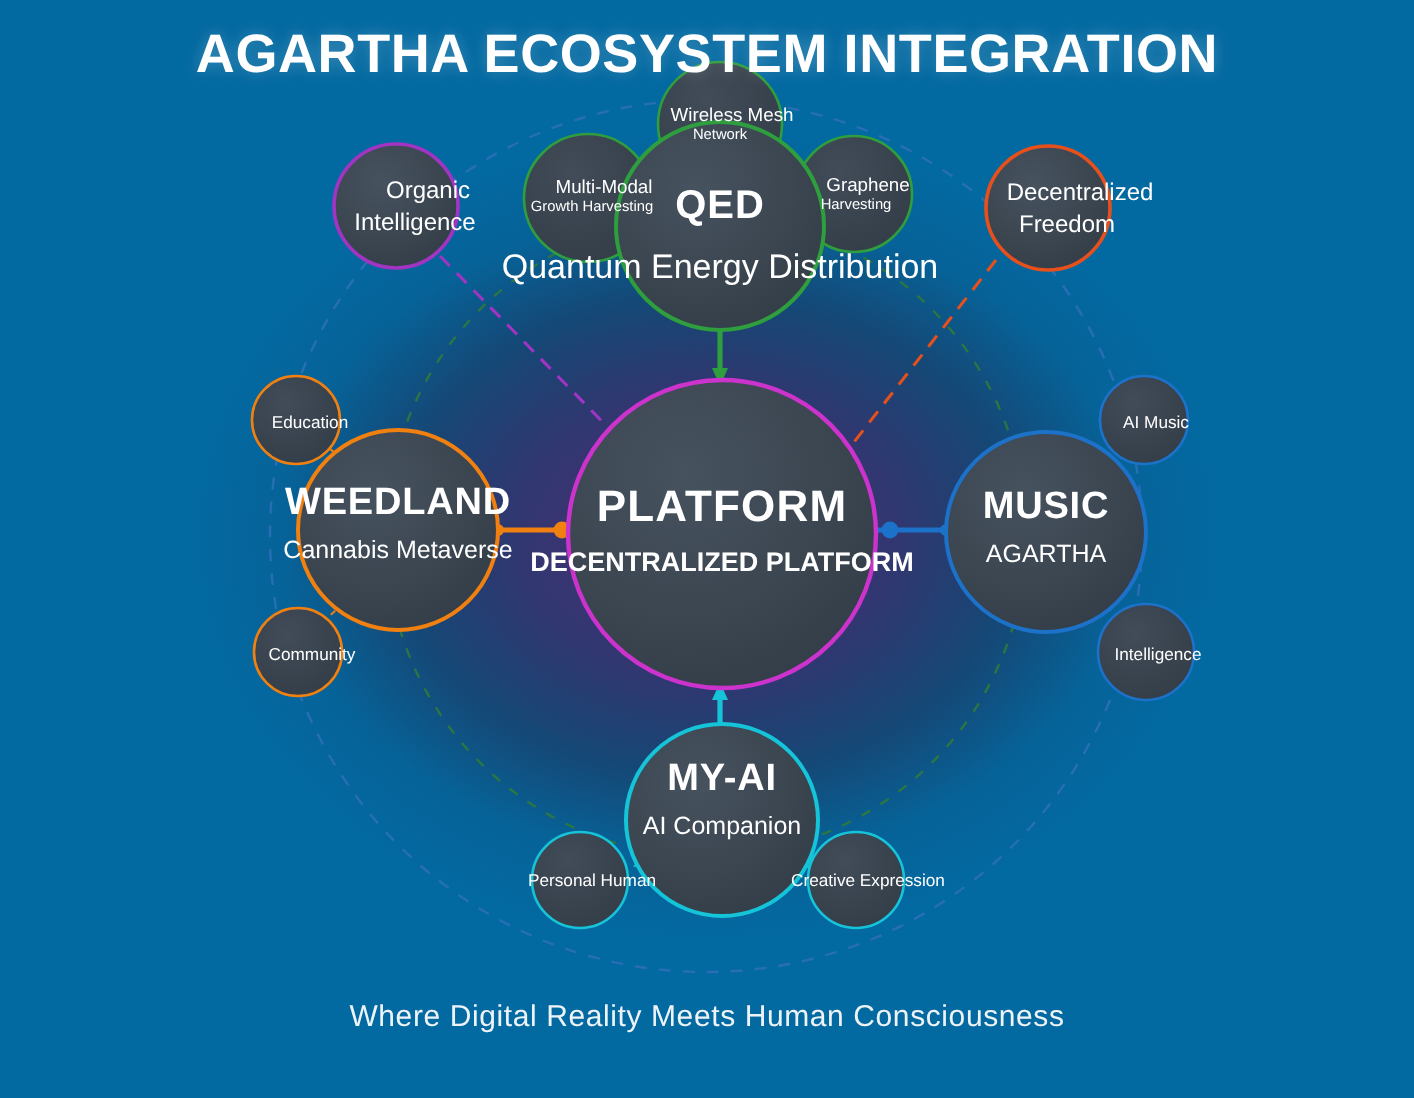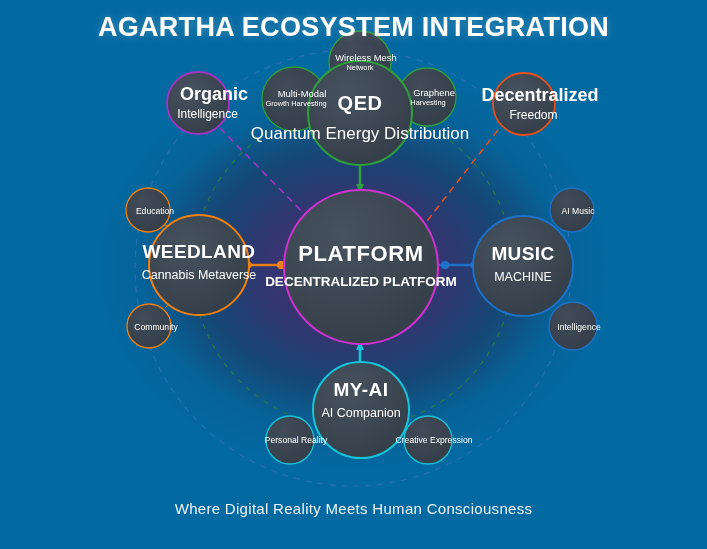--- a/index.html
+++ b/index.html
@@ -71,21 +71,21 @@
 
   .hub .n-title { font-size: 19px; letter-spacing: 0.4px; }
   .hub .n-sub   { font-size: 12.5px; margin-top: 5px; }
 
   .center .n-title { font-size: 22px; letter-spacing: 0.6px; }
   .center .n-sub   { font-size: 13.5px; margin-top: 7px; font-weight: bold; }
 
   .qed .n-title { font-size: 20px; letter-spacing: 0.5px; }
   .qed .n-sub   { font-size: 17px; margin-top: 8px; }
 
-  .corner .n-title { font-size: 18px; font-weight: bold; padding-left: 32px; }
+  .corner .n-title { font-size: 12px; font-weight: normal; padding-left: 32px; }
   .corner .n-sub   { font-size: 12px; margin-top: 2px; padding-left: 19px; }
 
   .sat .n-title { font-size: 8.6px; font-weight: normal; margin-left: 12px; }
   .sat .n-sub   { font-size: 7.4px; margin-top: 1px; }
   .sat-lg .n-title { font-size: 9.4px; }
 </style>
 </head>
 <body>
 
 <div id="stage">
@@ -191,21 +191,21 @@
     <span class="n-sub">Quantum Energy Distribution</span>
   </div>
 
   <div class="node-label hub" style="left:199px; top:262px;">
     <span class="n-title">WEEDLAND</span>
     <span class="n-sub">Cannabis Metaverse</span>
   </div>
 
   <div class="node-label hub" style="left:523px; top:264px;">
     <span class="n-title">MUSIC</span>
-    <span class="n-sub">MACHINE</span>
+    <span class="n-sub">AGARTHA</span>
   </div>
 
   <div class="node-label hub" style="left:361px; top:400px;">
     <span class="n-title">MY-AI</span>
     <span class="n-sub">AI Companion</span>
   </div>
 
   <div class="node-label corner" style="left:198px; top:103px;">
     <span class="n-title">Organic</span>
     <span class="n-sub">Intelligence</span>
@@ -241,20 +241,20 @@
 
   <div class="node-label sat" style="left:572px; top:211px;">
     <span class="n-title">AI Music</span>
   </div>
 
   <div class="node-label sat" style="left:573px; top:327px;">
     <span class="n-title">Intelligence</span>
   </div>
 
   <div class="node-label sat" style="left:290px; top:440px;">
-    <span class="n-title">Personal Reality</span>
+    <span class="n-title">Personal Human</span>
   </div>
 
   <div class="node-label sat" style="left:428px; top:440px;">
     <span class="n-title">Creative Expression</span>
   </div>
 
 </div>
 
 </body></html>

